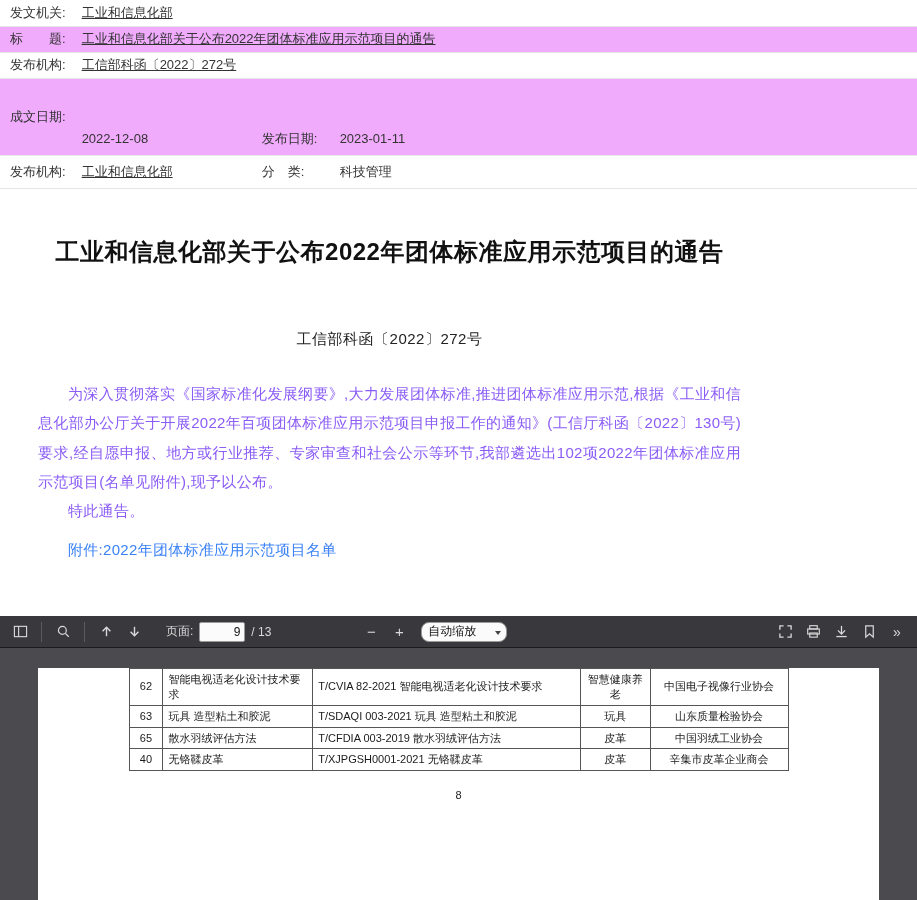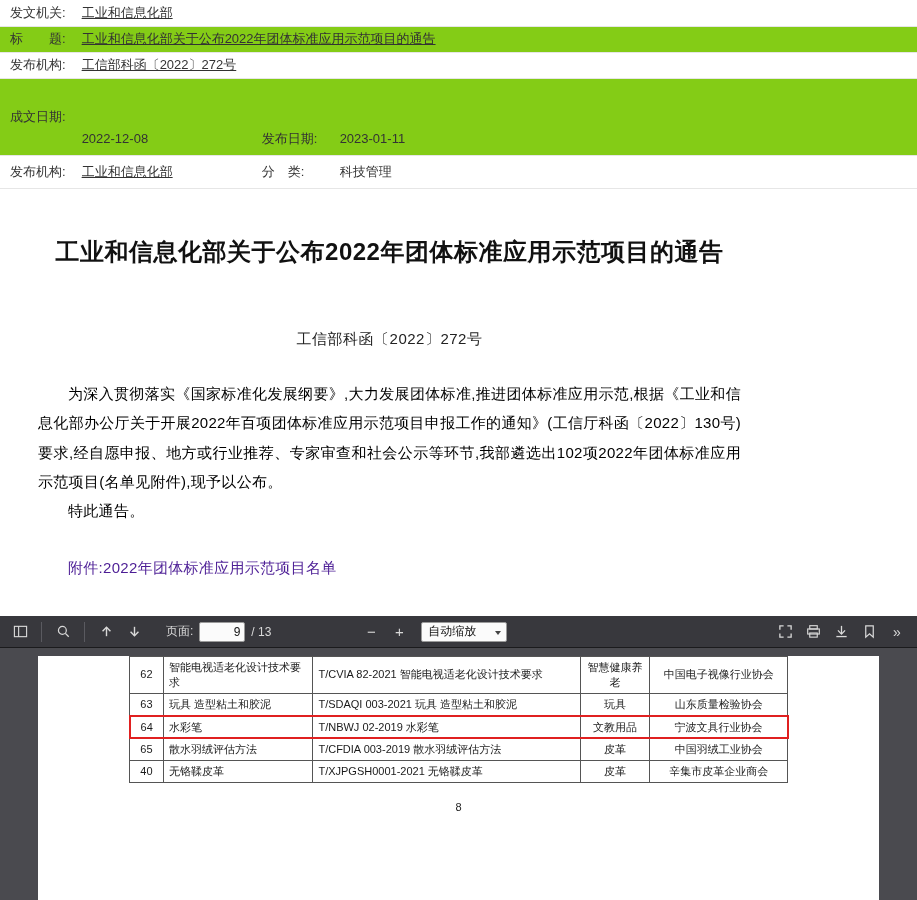--- a/index.html
+++ b/index.html
@@ -22,21 +22,21 @@
     border-collapse: collapse;
     font-size: 13px;
     color: #333;
   }
   .meta tr { height: 26px; }
   .meta td {
     padding: 3px 6px 3px 10px;
     vertical-align: middle;
     border-bottom: 1px solid #e6e6e6;
   }
-  .meta tr.alt td { background: #84cc16; }
+  .meta tr.alt td { background: #f0abfc; }
   .meta td.label {
     width: 68px;
     color: #333;
     white-space: nowrap;
   }
   .meta .linkish {
     color: #333;
     text-decoration: underline;
     cursor: pointer;
   }
@@ -57,32 +57,32 @@
   }
   .doc-number {
     text-align: center;
     font-size: 15px;
     color: #222;
     margin-top: 62px;
     letter-spacing: 0.5px;
   }
   .doc-para {
     font-size: 15px;
-    color: #000000;
+    color: #8b5cf6;
     line-height: 1.95;
     text-align: justify;
     margin-top: 30px;
     text-indent: 2em;
     letter-spacing: 0.3px;
   }
   .doc-para.tight { margin-top: 0; }
   .doc-attach {
     font-size: 15px;
-    color: #4c1d95;
-    margin-top: 34px;
+    color: #3b82f6;
+    margin-top: 16px;
     text-indent: 2em;
     letter-spacing: 0.3px;
   }
   .doc-sign {
     margin-top: 62px;
     text-align: right;
     padding-right: 92px;
     font-size: 15px;
     color: #111;
     line-height: 1.9;
@@ -134,21 +134,21 @@
     text-align: right;
     padding: 0 4px;
     font-family: "Liberation Sans", sans-serif;
   }
   .pg-total { margin-left: 6px; font-size: 12px; color: #d9d9d9; }
   .spacer-1 { width: 86px; }
   .zoom-sel {
     height: 20px;
     background: #fbfbfb;
     border: 1px solid #9a9a9a;
-    border-radius: 2px;
+    border-radius: 8px;
     color: #111;
     font-size: 12px;
     padding: 0 16px 0 6px;
     margin-left: 8px;
     font-family: "Liberation Sans", sans-serif;
     position: relative;
     display: flex;
     align-items: center;
     min-width: 86px;
     cursor: pointer;
@@ -173,21 +173,21 @@
     position: relative;
     height: 252px;
     background: #4a4a4f;
     overflow: hidden;
     display: flex;
     justify-content: center;
   }
   .pdf-page {
     width: 841px;
     background: #ffffff;
-    margin-top: 8px;
+    margin-top: 20px;
     position: relative;
   }
   table.pdf-table {
     border-collapse: collapse;
     margin: 0 auto;
     width: 660px;
     font-size: 11px;
     color: #1a1a1a;
     font-family: "Liberation Sans", sans-serif;
   }
@@ -363,27 +363,20 @@
               <td class="c-field">智慧健康养老</td>
               <td class="c-org">中国电子视像行业协会</td>
             </tr>
             <tr>
               <td class="c-no">63</td>
               <td class="c-name">玩具 造型粘土和胶泥</td>
               <td class="c-std">T/SDAQI 003-2021 玩具 造型粘土和胶泥</td>
               <td class="c-field">玩具</td>
               <td class="c-org">山东质量检验协会</td>
             </tr>
-            <tr class="hl">
-              <td class="c-no">64</td>
-              <td class="c-name">水彩笔</td>
-              <td class="c-std">T/NBWJ 02-2019 水彩笔</td>
-              <td class="c-field">文教用品</td>
-              <td class="c-org">宁波文具行业协会</td>
-            </tr>
             <tr>
               <td class="c-no">65</td>
               <td class="c-name">散水羽绒评估方法</td>
               <td class="c-std">T/CFDIA 003-2019 散水羽绒评估方法</td>
               <td class="c-field">皮革</td>
               <td class="c-org">中国羽绒工业协会</td>
             </tr>
             <tr>
               <td class="c-no">40</td>
               <td class="c-name">无铬鞣皮革</td>

